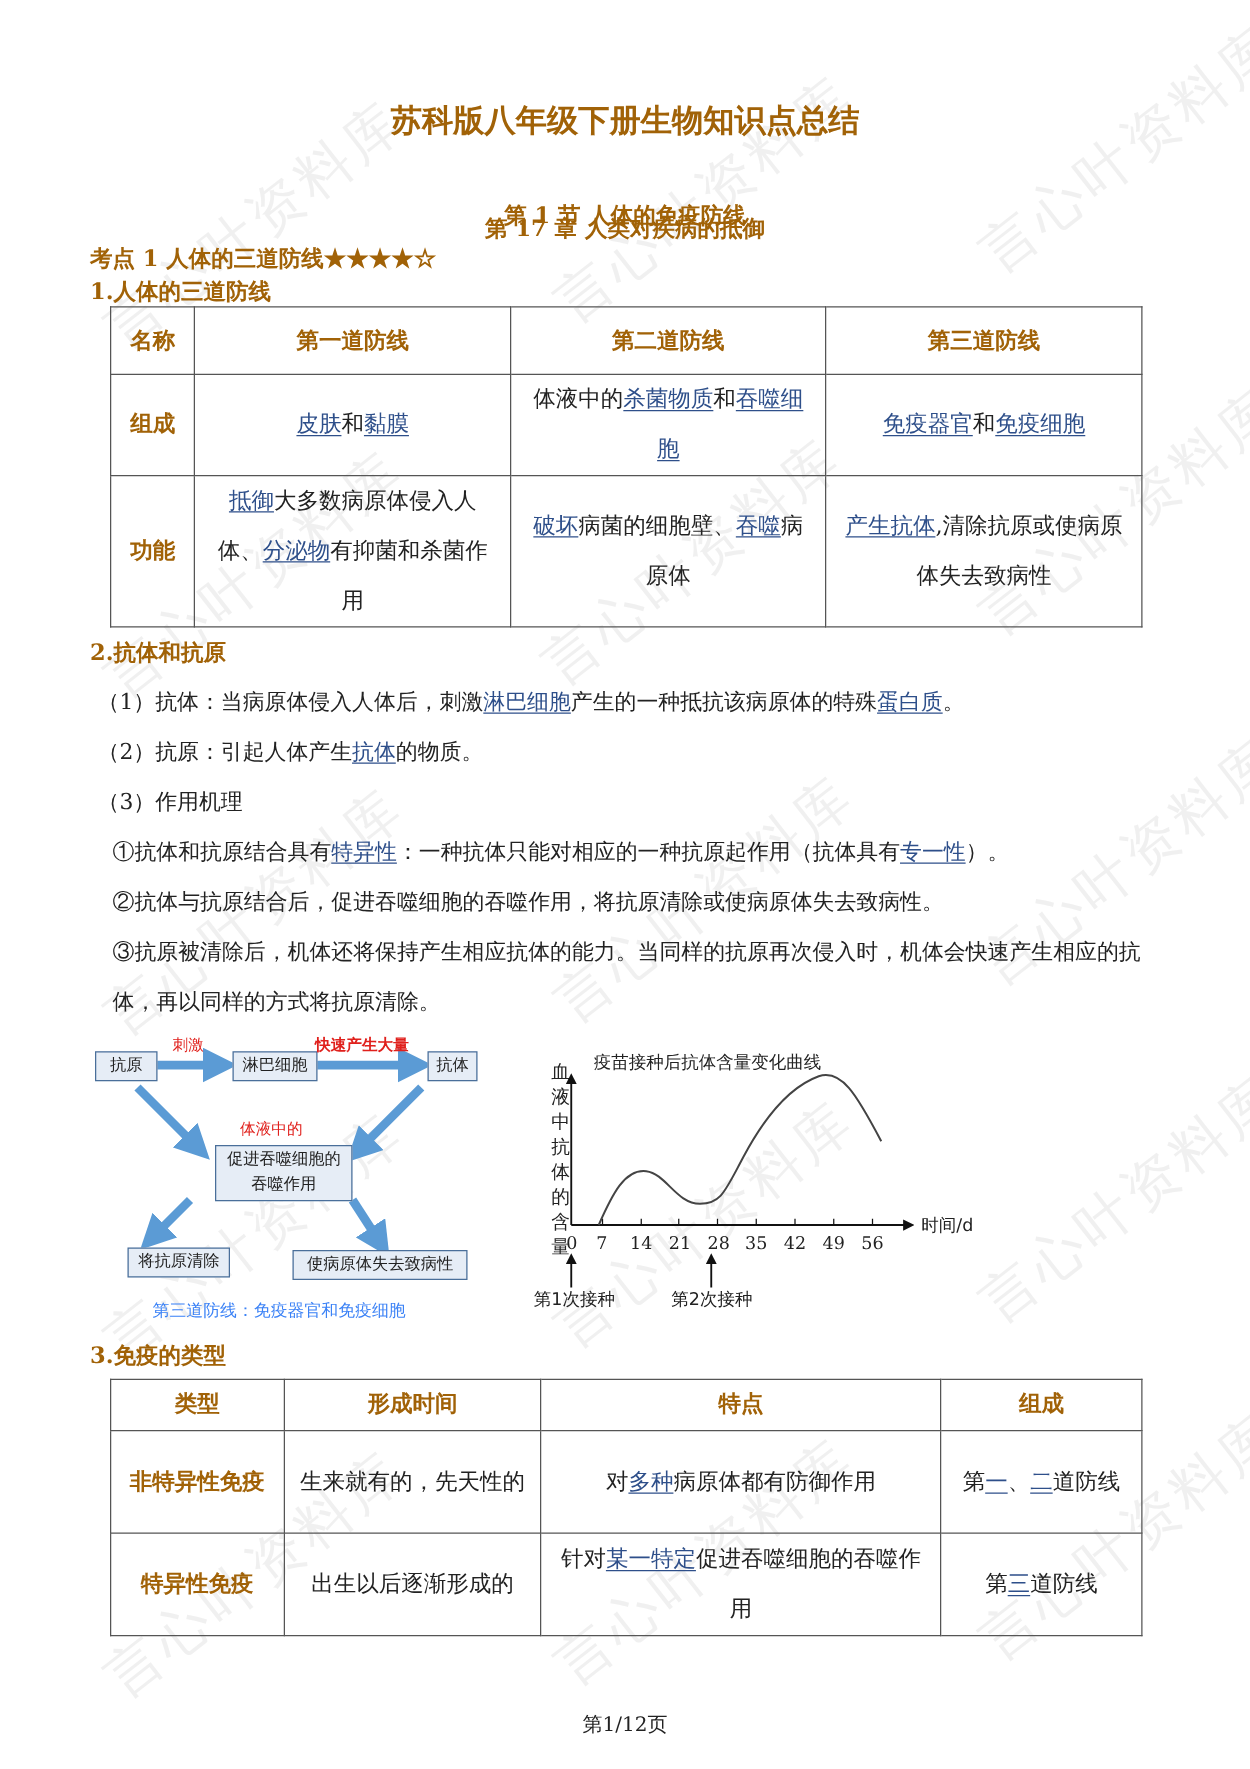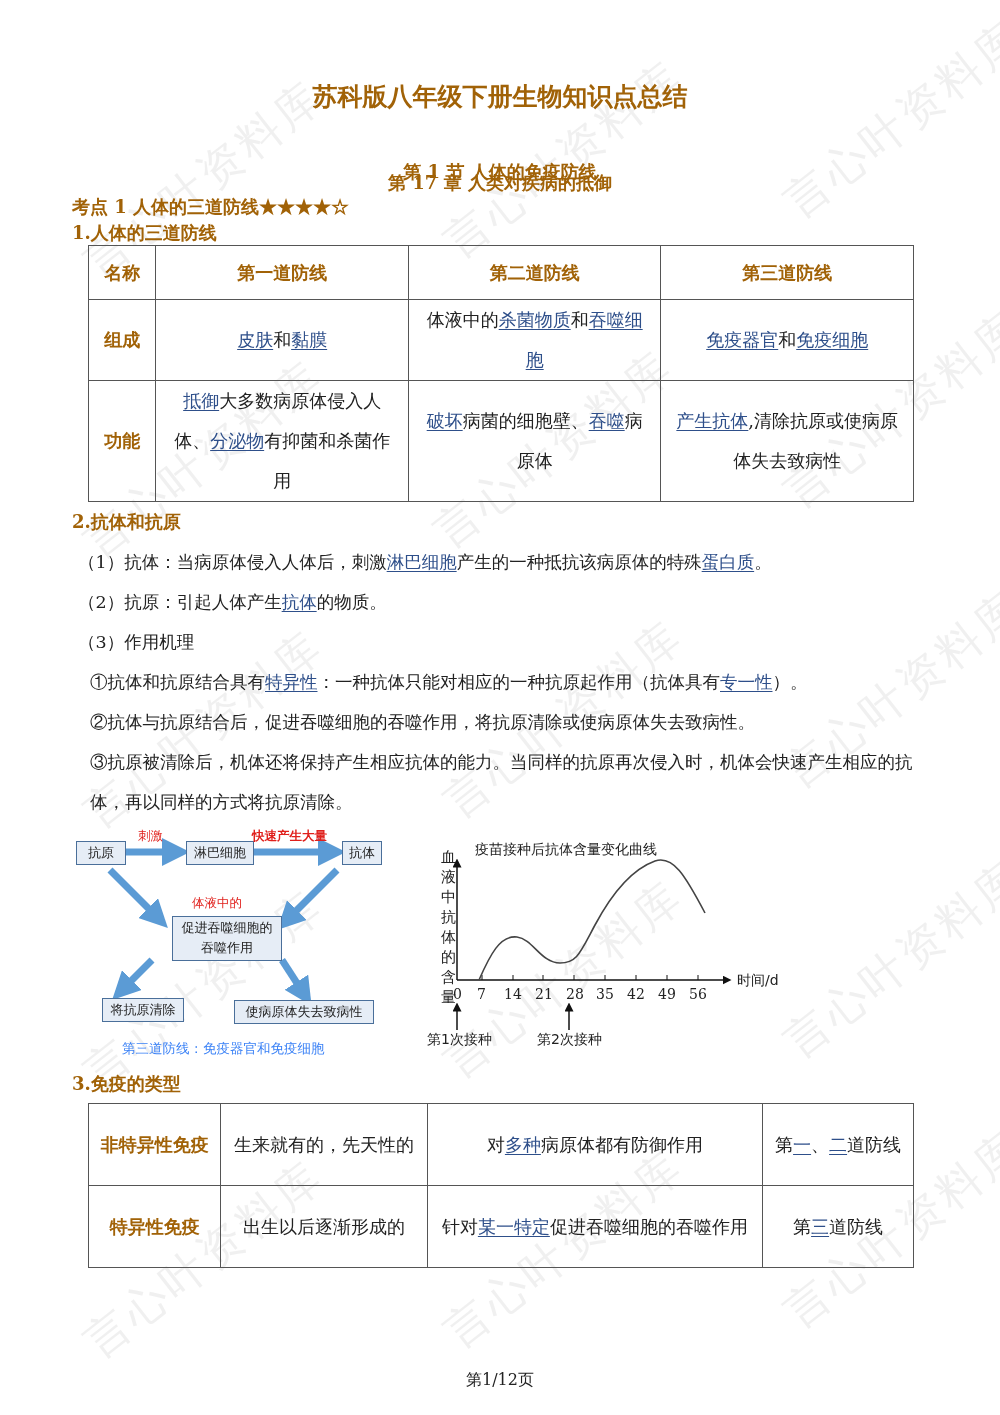--- a/index.html
+++ b/index.html
@@ -146,20 +146,26 @@
     <line x1="154" y1="195" x2="154" y2="172" stroke="#111" stroke-width="1.5" marker-end="url(#ca)"></line>
   </svg>
   <div style="position:absolute;left:322px;top:137px;font-size:14px;">时间/d</div>
   <div style="position:absolute;left:12px;top:196px;font-size:14px;">第1次接种</div>
   <div style="position:absolute;left:122px;top:196px;font-size:14px;">第2次接种</div>
 </div>
 
 <div class="h2 red" style="top:1072px;">3.免疫的类型</div>
 <table class="grid" style="left:88px;top:1103px;width:826px;">
   <tbody>
+      <tr style="height:40px;">
+    <td class="hd red" style="width:118px;">类型</td>
+    <td class="hd red" style="width:185px;">形成时间</td>
+    <td class="hd red" style="width:300px;">特点</td>
+    <td class="hd red" style="width:140px;">组成</td>
+  </tr>
   <tr style="height:82px;">
     <td class="hd red">非特异性免疫</td>
     <td>生来就有的，先天性的</td>
     <td><span>对</span><span class="blue">多种</span><span>病原体都有防御作用</span></td>
     <td><span>第</span><span class="blue">一</span><span>、</span><span class="blue">二</span><span>道防线</span></td>
   </tr>
   <tr style="height:82px;">
     <td class="hd red">特异性免疫</td>
     <td>出生以后逐渐形成的</td>
     <td><span>针对</span><span class="blue">某一特定</span><span>促进吞噬细胞的吞噬作用</span></td>

